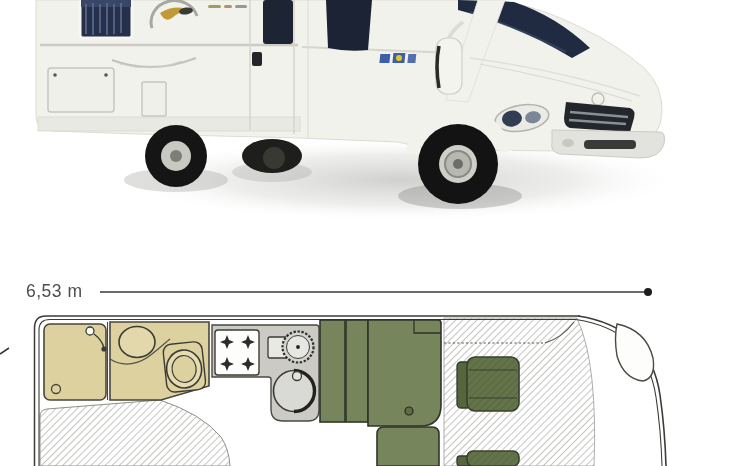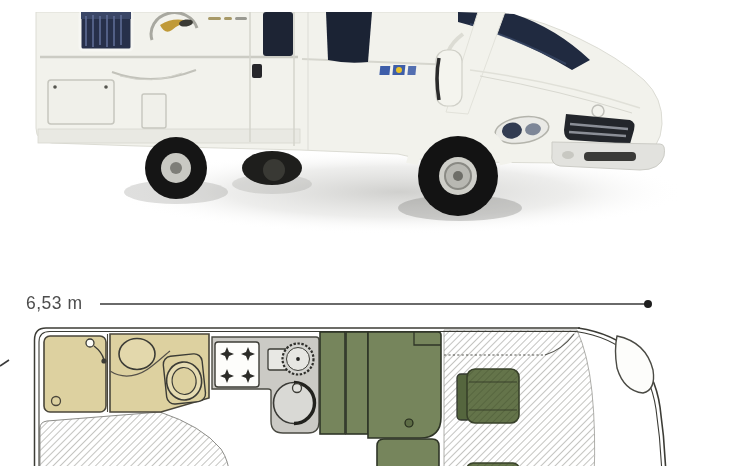--- a/index.html
+++ b/index.html
@@ -1,17 +1,17 @@
 <!DOCTYPE html>
 <html><head>
 <meta charset="utf-8">
 <style>
   html,body{margin:0;padding:0;background:#ffffff;}
   body{width:734px;height:466px;overflow:hidden;font-family:"Liberation Sans",sans-serif;}
-  .stage{position:relative;width:734px;height:414px;background:#fff;margin-top:12px;}
+  .stage{position:relative;width:734px;height:414px;background:#fff;}
   .photo-svg{position:absolute;left:0;top:0;width:734px;height:240px;display:block;}
   .plan-svg{position:absolute;left:0;top:280px;width:734px;height:186px;display:block;}
   .dim-label{
     position:absolute;left:26px;top:281px;
     font-size:17.5px;color:#4d4d4d;letter-spacing:0.5px;
     font-family:"Liberation Sans",sans-serif;
   }
 </style>
 </head>
 <body>

